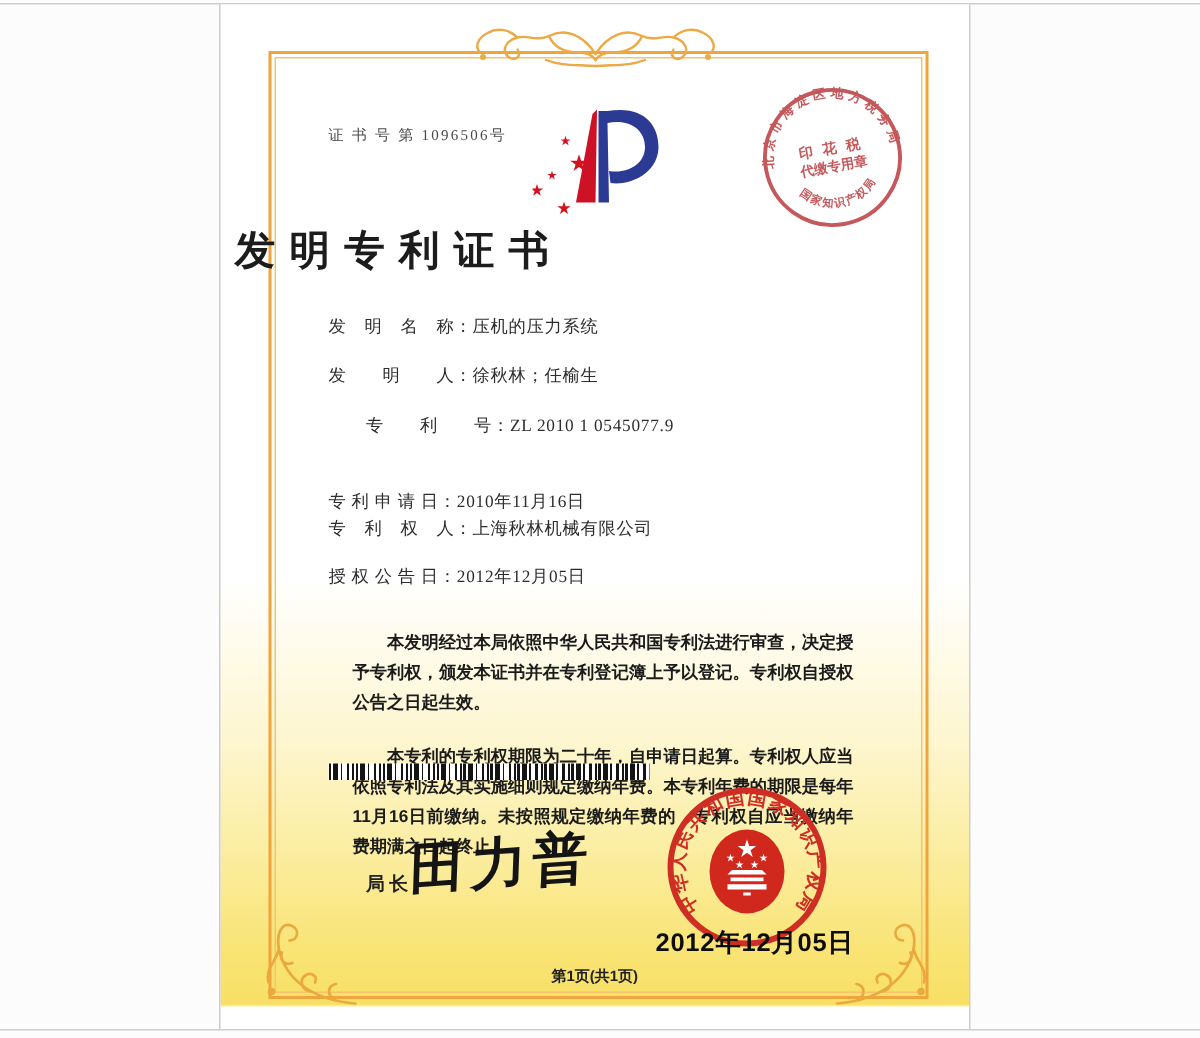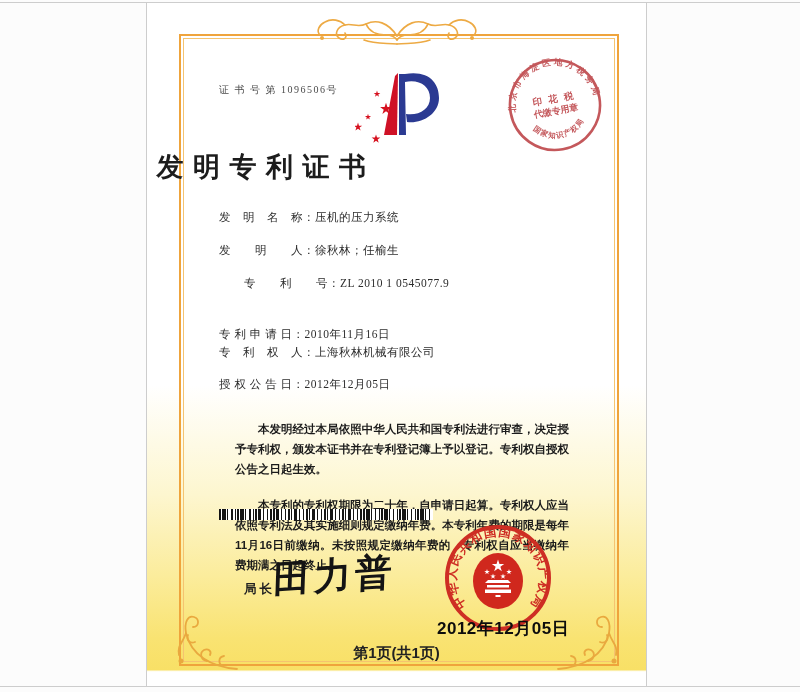--- a/index.html
+++ b/index.html
@@ -28,21 +28,21 @@
   .body-text p{margin:16px;text-indent:2em;}
   .barcode{position:absolute;left:72px;top:506px;width:214px;height:11px;background-color:#ffffff;
     background-image:repeating-linear-gradient(90deg,#141414 0 1.5px,transparent 1.5px 3px,#141414 3px 6.5px,transparent 6.5px 8px,#141414 8px 9px,transparent 9px 12px,#141414 12px 13.5px,transparent 13.5px 15.5px,#141414 15.5px 17px,transparent 17px 18px);}
   .signer-title{position:absolute;left:97px;top:578px;font-size:12.5px;letter-spacing:3px;color:#222;font-weight:600;font-family:Liberation Serif, serif;}
   .signature{position:absolute;left:126px;top:548px;font-size:37px;font-weight:700;color:#141414;
              transform:rotate(-4deg) skewX(-6deg);letter-spacing:4px;}
   .seal{position:absolute;left:296px;top:520px;}
   .issue-date{position:absolute;left:290px;top:614px;font-family:"Liberation Sans",sans-serif;
               font-weight:700;font-size:17px;letter-spacing:.5px;color:#0d0d0d;}
   .page-footer{position:absolute;left:0;right:0;top:641px;text-align:center;font-family:"Liberation Sans",sans-serif;
-               font-weight:700;font-size:15px;color:#222;}
+               font-weight:700;font-size:10px;color:#222;}
   .tax-stamp{position:absolute;left:358px;top:52px;opacity:.92;}
   svg text{font-family:"Liberation Serif",serif;}
 </style>
 </head>
 <body>
 
 <svg width="0" height="0" style="position:absolute" aria-hidden="true">
   <defs>
     <path id="star" d="M0,-1 L0.2245,-0.309 L0.951,-0.309 L0.3633,0.118 L0.5878,0.809 L0,0.382 L-0.5878,0.809 L-0.3633,0.118 L-0.951,-0.309 L-0.2245,-0.309 Z"></path>
   </defs>

